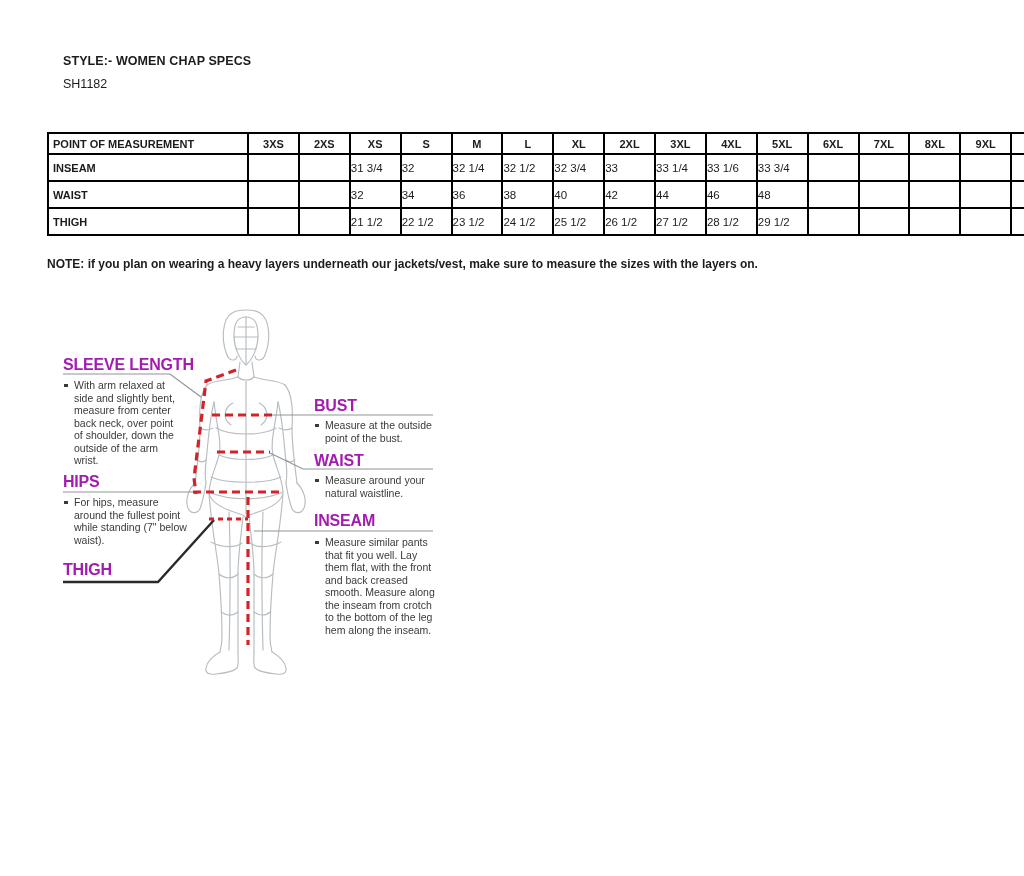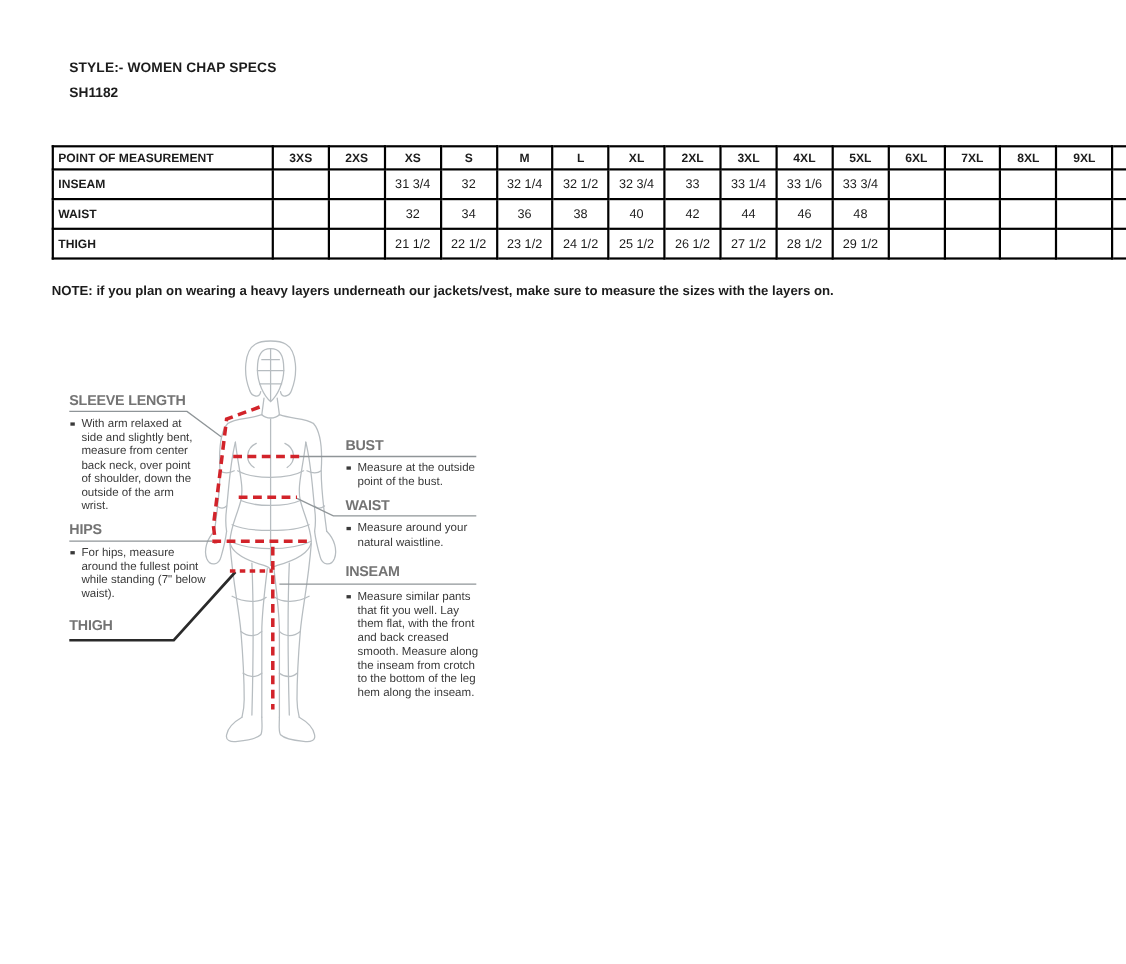--- a/index.html
+++ b/index.html
@@ -12,21 +12,21 @@
     color:var(--text, #1c1c1c);
     overflow:hidden;
   }
   
   .style-title {
     position:absolute; left:63px; top:54px;
     font-size:12.5px; font-weight:bold; letter-spacing:.1px;
   }
   .style-code {
     position:absolute; left:63px; top:77px;
-    font-size:12.5px; font-weight:bold;
+    font-size:12.5px; font-weight:normal;
   }
   
   table.size-table {
     position:absolute; left:47px; top:132px;
     width:1016px;
     border-collapse:collapse; table-layout:fixed;
   }
   table.size-table th, table.size-table td {
     border:2.5px solid var(--table-border, #000);
     font-size:11px;
@@ -35,39 +35,39 @@
   table.size-table thead th {
     height:21px; font-weight:bold; text-align:center;
   }
   table.size-table thead th.pom {
     text-align:left; padding-left:4px;
   }
   table.size-table tbody th {
     height:27px; font-weight:bold; text-align:left; padding-left:4px;
   }
   table.size-table tbody td {
-    height:27px; text-align:center; font-size:11.5px; font-weight:normal;
+    height:27px; font-size:11.5px; font-weight:normal;
   }
   
   .note {
     position:absolute; left:47px; top:257px; width:920px;
     font-size:12px; font-weight:bold;
   }
   
   .guide-svg { position:absolute; left:40px; top:300px; }
   .fig    { fill:none; stroke:var(--figure, #b7bdc1); stroke-width:1.15; stroke-linecap:round; stroke-linejoin:round; }
   .leader { fill:none; stroke:var(--leader, #8f9598); stroke-width:1.2; }
   .leader-dark { fill:none; stroke:#2a2a2a; stroke-width:2.4; }
   .measure { fill:none; stroke:var(--measure, #d2232a); stroke-width:3.2; stroke-dasharray:8 5; }
   .measure.dotted { stroke-dasharray:5 4; }
 
   .guide-title {
     position:absolute;
-    font-size:13px; font-weight:bold; letter-spacing:-0.2px;
-    color:#737373;
+    font-size:16px; font-weight:bold; letter-spacing:-0.2px;
+    color:#a21caf;
   }
   .guide-desc {
     position:absolute;
     font-size:10.5px; line-height:12.5px; color:#3a3a3a;
   }
   .guide-desc.bulleted { padding-left:11px; }
   .guide-desc.bulleted::before {
     content:""; position:absolute; left:1px; top:4.5px;
     width:3.5px; height:3.5px; background:#3a3a3a;
   }

